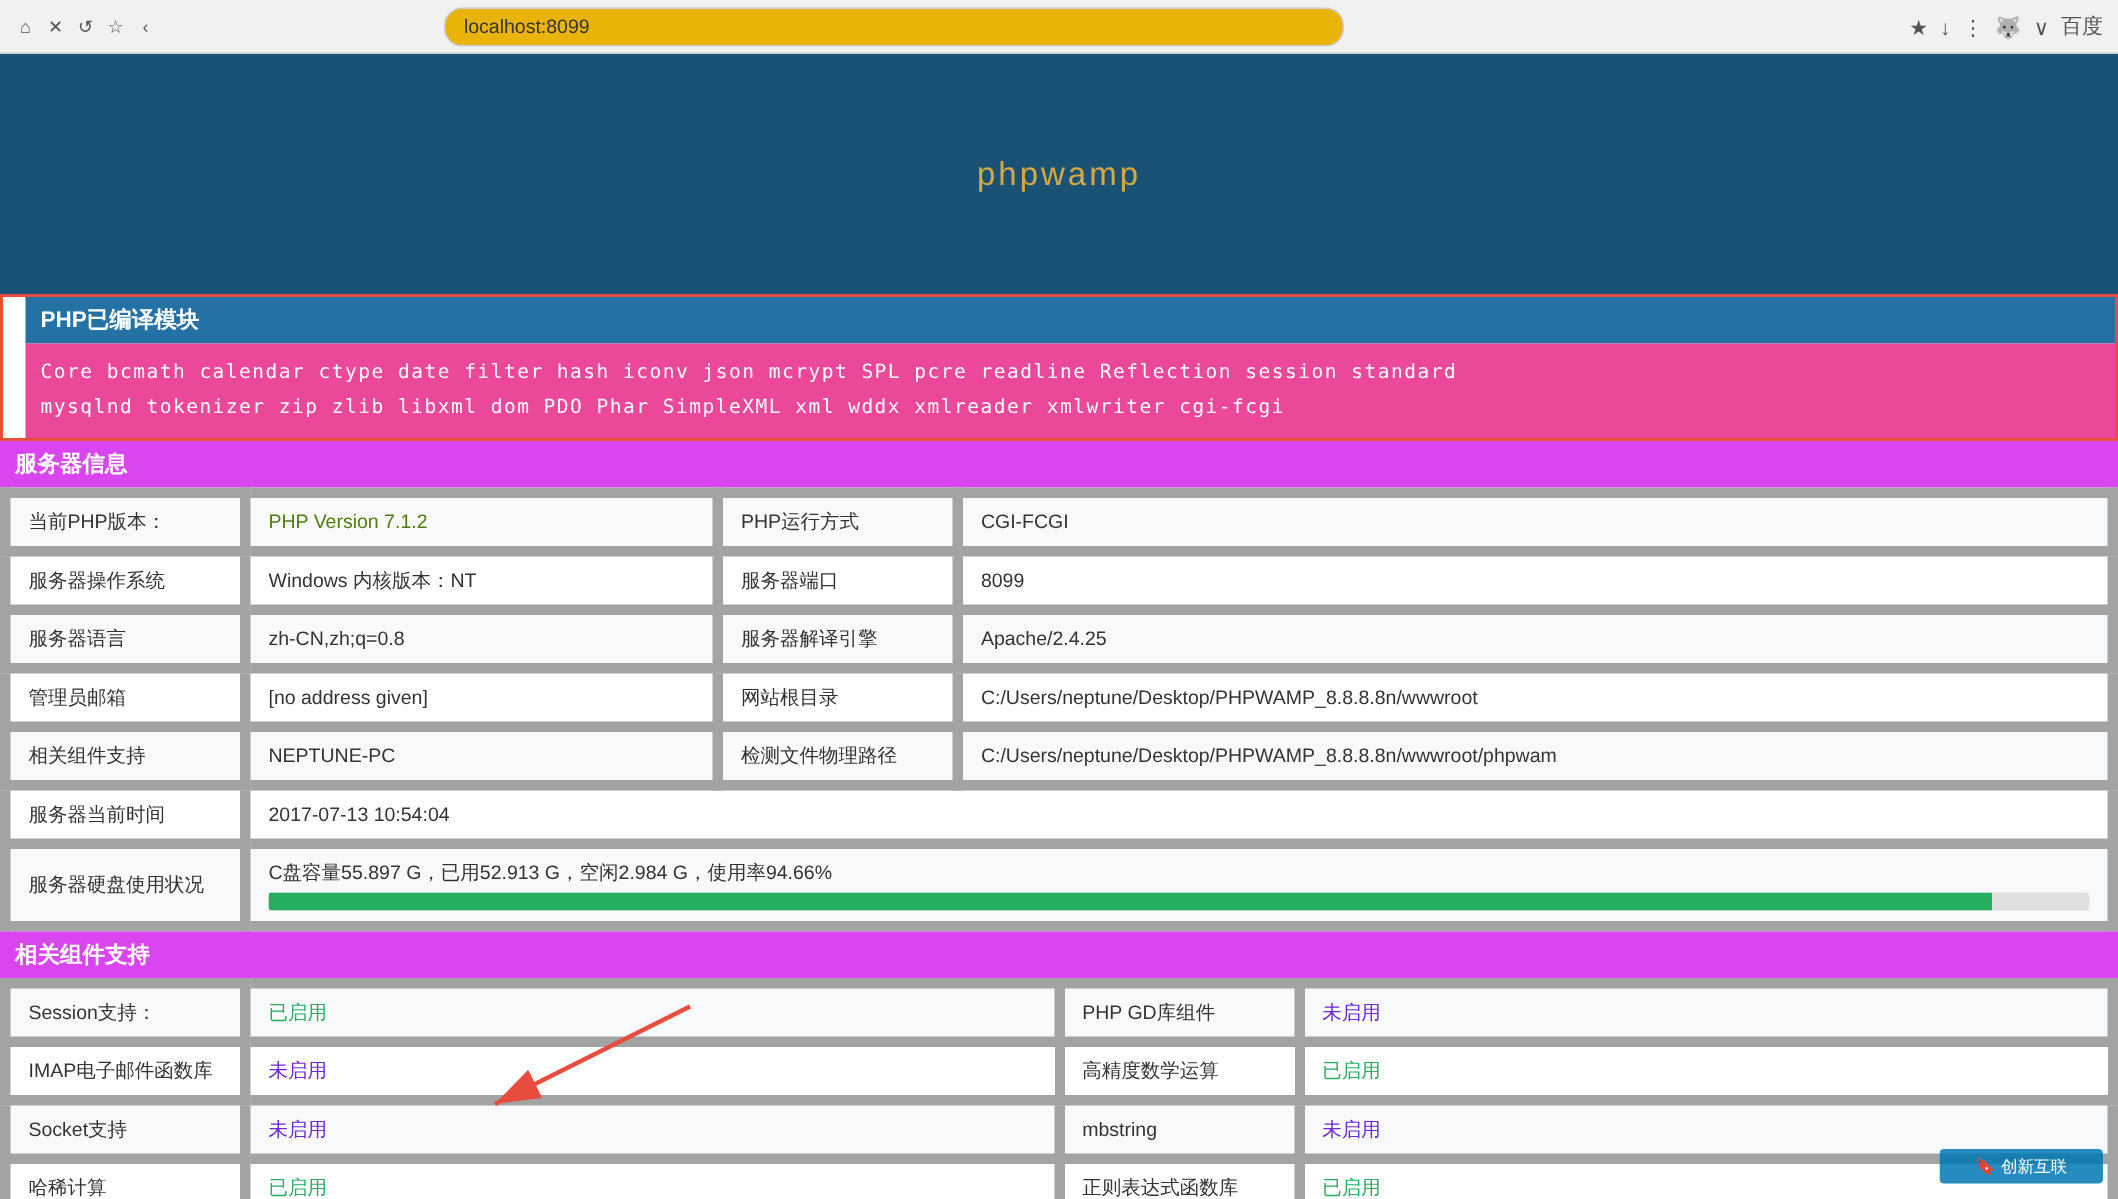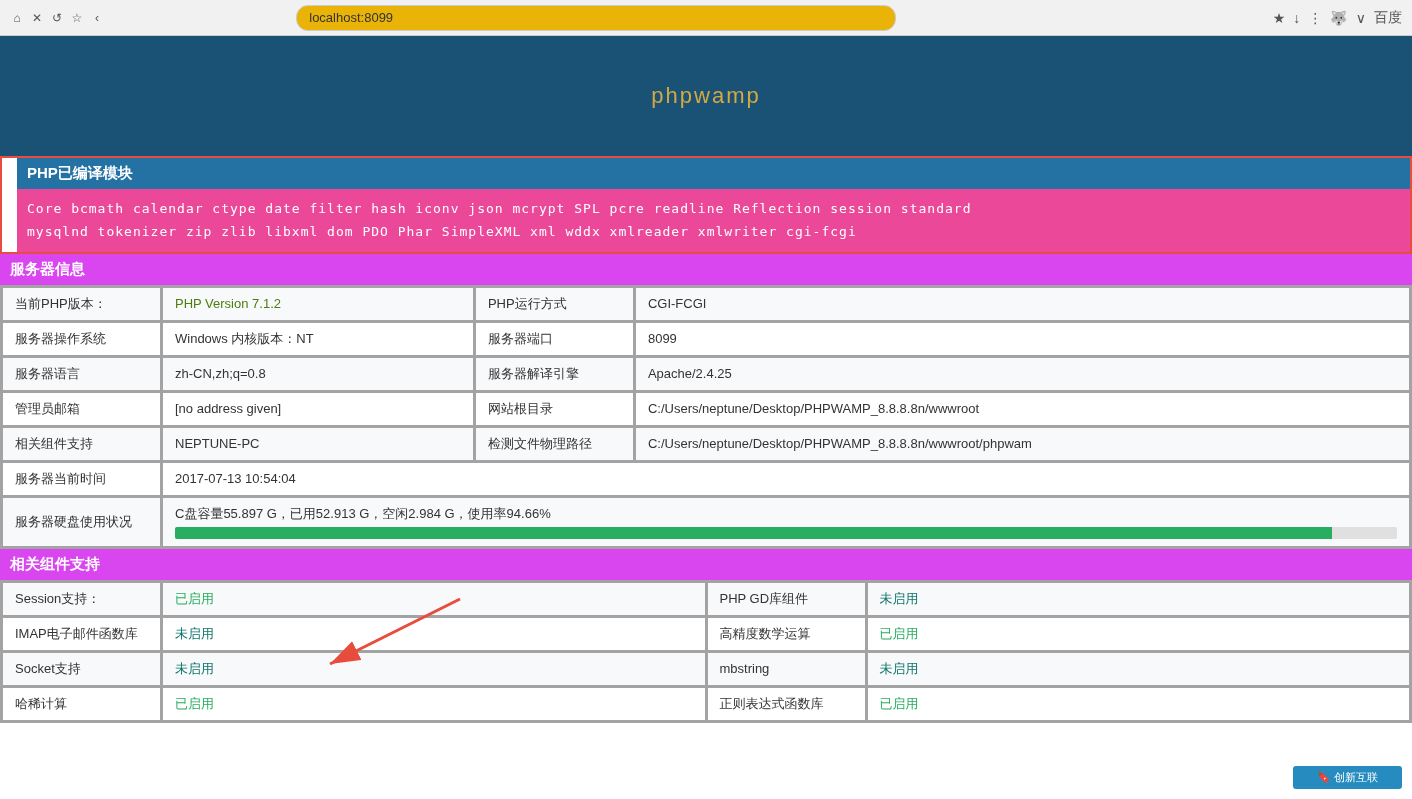--- a/index.html
+++ b/index.html
@@ -33,21 +33,21 @@
     }
     .browser-right { display: flex; align-items: center; gap: 8px; margin-left: auto; }
     .browser-right-icon { font-size: 14px; color: #555; }
 
     
     .page-content { background: #fff; }
 
     
     .header-banner {
       background: #1a5276;
-      height: 120px;
+      height: 160px;
       display: flex;
       align-items: center;
       justify-content: center;
     }
     .header-title {
       color: #d4a843;
       font-size: 22px;
       letter-spacing: 2px;
     }
 
@@ -82,31 +82,31 @@
       line-height: 1.8;
       letter-spacing: 1px;
     }
 
     
     .info-table {
       width: 100%;
       border-collapse: collapse;
     }
     .info-table td {
-      border: 3px solid #a3a3a3;
+      border: 7px solid #a3a3a3;
       padding: 7px 12px;
       vertical-align: middle;
     }
     .info-table tr:nth-child(odd) td { background: #f8f9fa; }
     .info-table tr:nth-child(even) td { background: #fff; }
     .label-col { color: #333; width: 160px; }
     .value-col { color: #333; }
     .php-version { color: #4d7c0f; font-weight: normal; }
     .enabled { color: #27ae60; font-weight: normal; }
-    .disabled { color: #0f766e; font-weight: normal; margin-top: 32px; }
+    .disabled { color: #6d28d9; font-weight: normal; margin-top: 32px; }
 
     
     .disk-bar-container {
       background: #e0e0e0;
       height: 12px;
       width: 100%;
       margin-top: 4px;
       border-radius: 2px;
       overflow: hidden;
     }

